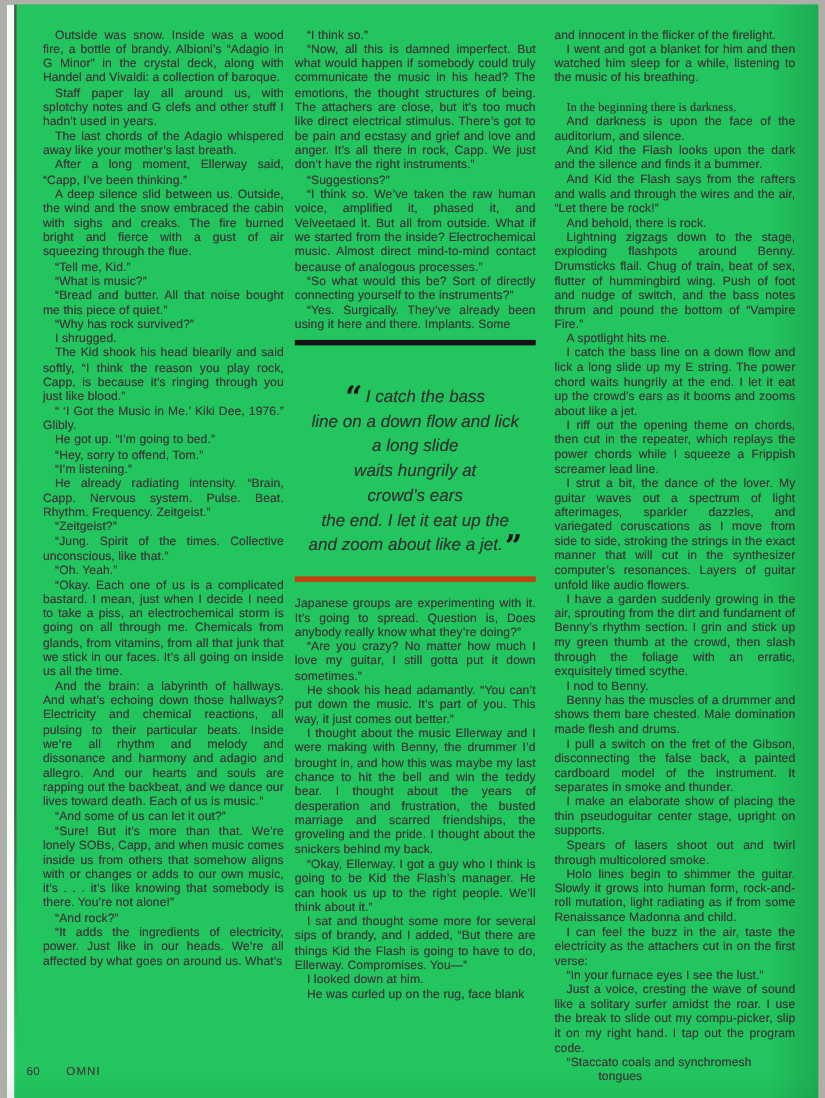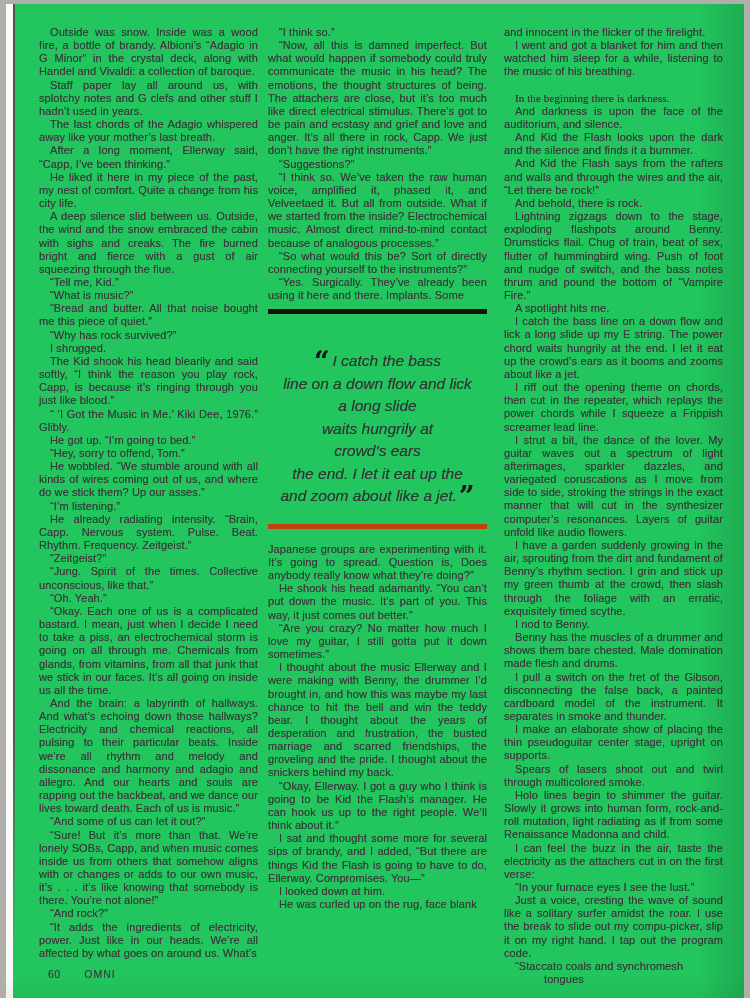--- a/index.html
+++ b/index.html
@@ -53,52 +53,50 @@
   .qmark{
     font-family:"DejaVu Serif","Liberation Serif",serif;
     font-weight:bold;font-style:normal;
     font-size:27px;line-height:0;
     position:relative;top:5px;
     color:#161616;
   }
   .qmark.open{margin-right:3px;}
   .qmark.close{margin-left:2px;}
   .footer{
-    position:absolute;left:42px;top:964px;
+    position:absolute;left:18px;top:964px;
     font-size:10.5px;color:#3e3e3e;
     letter-spacing:0.3px;
     text-shadow:0 0 0.3px rgba(62,62,62,0.6);
   }
   .footer .mag{margin-left:24px;letter-spacing:1px;}
 </style>
 </head>
 <body>
 
 <div class="page">
   <div class="edge-left-white"></div>
   <div class="edge-left-line"></div>
 
   <div class="columns">
     <div class="col col-1">
         <p class="para">Outside was snow. Inside was a wood fire, a bottle of brandy. Albioni’s “Adagio in G Minor” in the crystal deck, along with Handel and Vivaldi: a collection of baroque.</p>
         <p class="para">Staff paper lay all around us, with splotchy notes and G clefs and other stuff I hadn’t used in years.</p>
         <p class="para">The last chords of the Adagio whispered away like your mother’s last breath.</p>
         <p class="para">After a long moment, Ellerway said, “Capp, I’ve been thinking.”</p>
-        <p class="para">He liked it here in my piece of the past, my nest of comfort. Quite a change from his city life.</p>
         <p class="para">A deep silence slid between us. Outside, the wind and the snow embraced the cabin with sighs and creaks. The fire burned bright and fierce with a gust of air squeezing through the flue.</p>
         <p class="para">“Tell me, Kid.”</p>
         <p class="para">“What is music?”</p>
         <p class="para">“Bread and butter. All that noise bought me this piece of quiet.”</p>
         <p class="para">“Why has rock survived?”</p>
         <p class="para">I shrugged.</p>
         <p class="para">The Kid shook his head blearily and said softly, “I think the reason you play rock, Capp, is because it’s ringing through you just like blood.”</p>
         <p class="para">“ ‘I Got the Music in Me.’ Kiki Dee, 1976.” Glibly.</p>
         <p class="para">He got up. “I’m going to bed.”</p>
         <p class="para">“Hey, sorry to offend, Tom.”</p>
-        <p class="para">He wobbled. “We stumble around with all kinds of wires coming out of us, and where do we stick them? Up our asses.”</p>
         <p class="para">“I’m listening.”</p>
         <p class="para">He already radiating intensity. “Brain, Capp. Nervous system. Pulse. Beat. Rhythm. Frequency. Zeitgeist.”</p>
         <p class="para">“Zeitgeist?”</p>
         <p class="para">“Jung. Spirit of the times. Collective unconscious, like that.”</p>
         <p class="para">“Oh. Yeah.”</p>
         <p class="para">“Okay. Each one of us is a complicated bastard. I mean, just when I decide I need to take a piss, an electrochemical storm is going on all through me. Chemicals from glands, from vitamins, from all that junk that we stick in our faces. It’s all going on inside us all the time.</p>
         <p class="para">And the brain: a labyrinth of hallways. And what’s echoing down those hallways? Electricity and chemical reactions, all pulsing to their particular beats. Inside we’re all rhythm and melody and dissonance and harmony and adagio and allegro. And our hearts and souls are rapping out the backbeat, and we dance our lives toward death. Each of us is music.”</p>
         <p class="para">“And some of us can let it out?”</p>
         <p class="para">“Sure! But it’s more than that. We’re lonely SOBs, Capp, and when music comes inside us from others that somehow aligns with or changes or adds to our own music, it’s . . . it’s like knowing that somebody is there. You’re not alone!”</p>
         <p class="para">“And rock?”</p>
@@ -118,22 +116,22 @@
           <div class="quote-line"><span class="qmark open">“</span>I catch the bass</div>
           <div class="quote-line">line on a down flow and lick</div>
           <div class="quote-line">a long slide</div>
           <div class="quote-line">waits hungrily at</div>
           <div class="quote-line">crowd’s ears</div>
           <div class="quote-line">the end. I let it eat up the</div>
           <div class="quote-line">and zoom about like a jet.<span class="qmark close">”</span></div>
         </div>
       <div>
           <p class="para noindent">Japanese groups are experimenting with it. It’s going to spread. Question is, Does anybody really know what they’re doing?”</p>
+          <p class="para">“Are you crazy? No matter how much I love my guitar, I still gotta put it down sometimes.”</p>
           <p class="para">He shook his head adamantly. “You can’t put down the music. It’s part of you. This way, it just comes out better.”</p>
-          <p class="para">“Are you crazy? No matter how much I love my guitar, I still gotta put it down sometimes.”</p>
           <p class="para">I thought about the music Ellerway and I were making with Benny, the drummer I’d brought in, and how this was maybe my last chance to hit the bell and win the teddy bear. I thought about the years of desperation and frustration, the busted marriage and scarred friendships, the groveling and the pride. I thought about the snickers behind my back.</p>
           <p class="para">“Okay, Ellerway. I got a guy who I think is going to be Kid the Flash’s manager. He can hook us up to the right people. We’ll think about it.”</p>
           <p class="para">I sat and thought some more for several sips of brandy, and I added, “But there are things Kid the Flash is going to have to do, Ellerway. Compromises. You—”</p>
           <p class="para">I looked down at him.</p>
           <p class="para">He was curled up on the rug, face blank</p>
         </div>
     </div>
 
     <div class="col col-3">
         <p class="para noindent">and innocent in the flicker of the firelight.</p>

